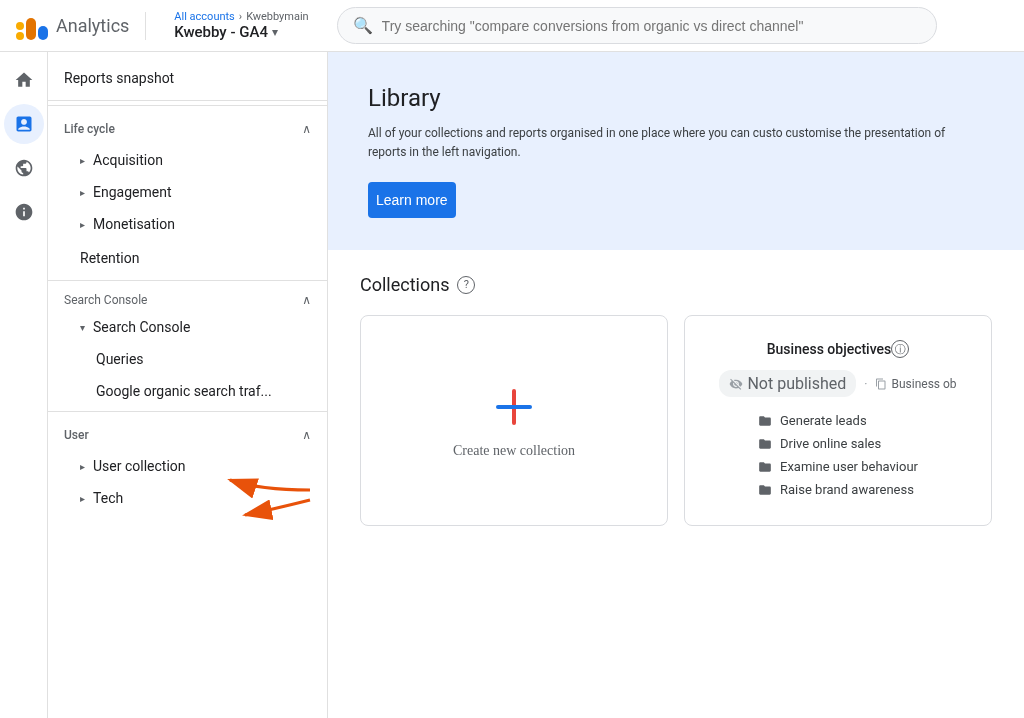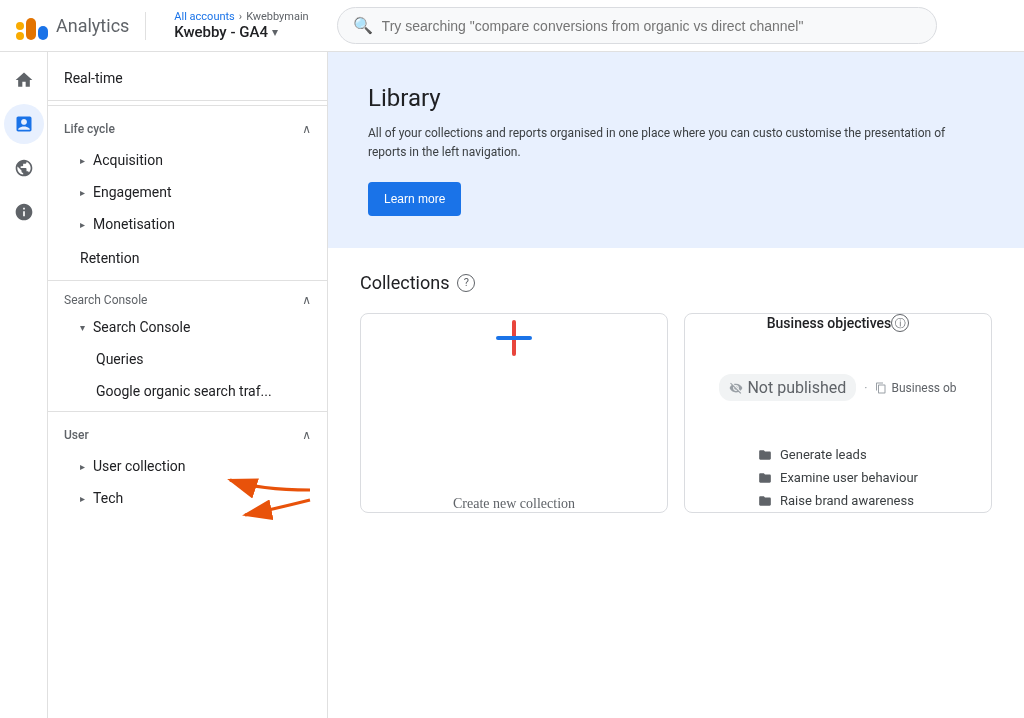--- a/index.html
+++ b/index.html
@@ -64,31 +64,31 @@
     .content { flex: 1; overflow-y: auto; background: #fff; }
 
     
     .library-banner {
       background: #e8f0fe; padding: 32px 40px; margin: 0;
     }
     .library-title { font-size: 24px; font-weight: 400; color: #202124; margin-bottom: 12px; }
     .library-desc { font-size: 12px; color: #3c4043; line-height: 1.6; max-width: 600px; }
     .learn-more-btn {
       margin-top: 20px; background: #1a73e8; color: #fff; border: none;
-      padding: 10px 16px; border-radius: 4px; font-size: 12px; font-weight: 500;
+      padding: 10px 8px; border-radius: 4px; font-size: 14px; font-weight: 500;
       cursor: pointer; display: inline-block;
     }
 
     
     .collections-section { padding: 24px 32px; }
     .collections-header { display: flex; align-items: center; gap: 8px; font-size: 18px; font-weight: 400; margin-bottom: 20px; }
     .collections-grid { display: grid; grid-template-columns: 1fr 1fr; gap: 16px; }
     .collection-card {
-      border: 1px solid #dadce0; border-radius: 8px; 
-      min-height: 200px; display: flex; flex-direction: column; align-items: center; justify-content: space-between;
+      border: 1px solid #dadce0; border-radius: 8px; padding: 24px;
+      min-height: 200px; display: flex; flex-direction: column; align-items: center; justify-content: center;
     }
     .create-new-card { cursor: pointer; font-family: Liberation Serif, serif; }
     .create-label { font-size: 14px; color: #5f6368; }
     .business-card-header { display: flex; align-items: center; justify-content: space-between; margin-bottom: 12px; }
     .business-card-title { font-size: 14px; font-weight: 500; }
     .not-published-badge {
       display: flex; align-items: center; gap: 4px;
       background: #f1f3f4; border-radius: 12px; padding: 4px 10px;
       font-size: 16px; color: #5f6368;
     }
@@ -154,21 +154,21 @@
     </div>
     <div class="rail-icon" title="Advertising">
       <svg width="20" height="20" viewBox="0 0 24 24" fill="#5f6368">
           <path d="M12 2C6.48 2 2 6.48 2 12s4.48 10 10 10 10-4.48 10-10S17.52 2 12 2zm1 15h-2v-6h2v6zm0-8h-2V7h2v2z"></path>
         </svg>
     </div>
   </div>
 
   <div class="sidebar">
     <div class="sidebar-item">
-      <span>Real-time</span>
+      <span>Reports snapshot</span>
     </div>
 
     <div class="divider"></div>
 
     <div class="sidebar-section-header">
       <span>Life cycle</span>
       <span class="chevron">∧</span>
     </div>
 
     <div class="sidebar-sub-item">
@@ -267,20 +267,26 @@
             <li class="business-item">
               <svg width="14" height="14" viewBox="0 0 24 24" fill="#5f6368">
                   <path d="M10 4H4c-1.1 0-1.99.9-1.99 2L2 18c0 1.1.9 2 2 2h16c1.1 0 2-.9 2-2V8c0-1.1-.9-2-2-2h-8l-2-2z"></path>
                 </svg>
               <span>Generate leads</span>
             </li>
             <li class="business-item">
               <svg width="14" height="14" viewBox="0 0 24 24" fill="#5f6368">
                   <path d="M10 4H4c-1.1 0-1.99.9-1.99 2L2 18c0 1.1.9 2 2 2h16c1.1 0 2-.9 2-2V8c0-1.1-.9-2-2-2h-8l-2-2z"></path>
                 </svg>
+              <span>Drive online sales</span>
+            </li>
+            <li class="business-item">
+              <svg width="14" height="14" viewBox="0 0 24 24" fill="#5f6368">
+                  <path d="M10 4H4c-1.1 0-1.99.9-1.99 2L2 18c0 1.1.9 2 2 2h16c1.1 0 2-.9 2-2V8c0-1.1-.9-2-2-2h-8l-2-2z"></path>
+                </svg>
               <span>Examine user behaviour</span>
             </li>
             <li class="business-item">
               <svg width="14" height="14" viewBox="0 0 24 24" fill="#5f6368">
                   <path d="M10 4H4c-1.1 0-1.99.9-1.99 2L2 18c0 1.1.9 2 2 2h16c1.1 0 2-.9 2-2V8c0-1.1-.9-2-2-2h-8l-2-2z"></path>
                 </svg>
               <span>Raise brand awareness</span>
             </li>
           </ul>
         </div>

